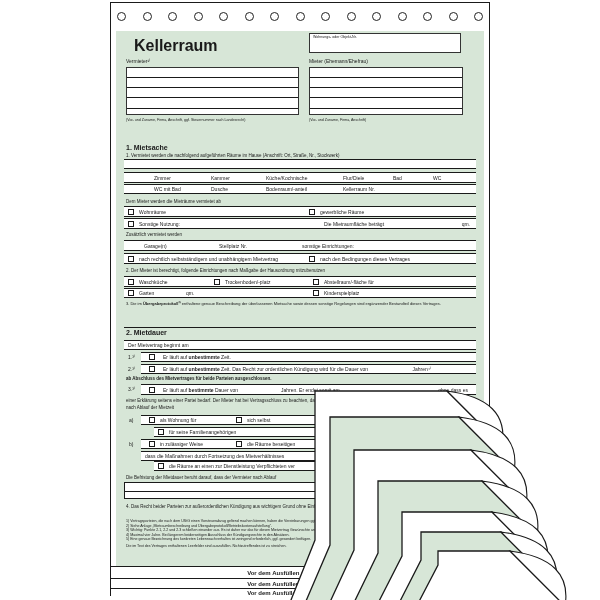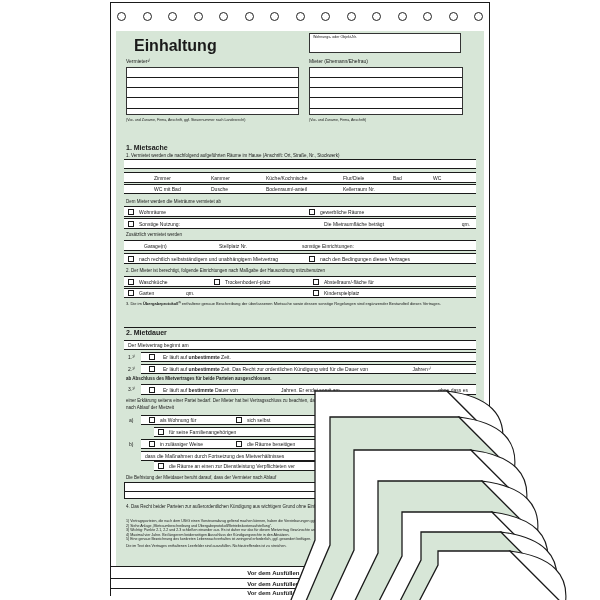--- a/index.html
+++ b/index.html
@@ -49,21 +49,21 @@
         <i class="hole"></i>
         <i class="hole"></i>
         <i class="hole"></i>
         <i class="hole"></i>
         <i class="hole"></i>
         <i class="hole"></i>
     </div>
 
     <div class="green">
 
-      <div class="title">Einhaltung</div>
+      <div class="title">Kellerraum</div>
 
       <div class="box" style="left:193px;top:2px;width:152px;height:20px;">
         <div class="lbl35" style="padding:1px 0 0 3px;">Wohnungs- oder Objekt-Nr.</div>
       </div>
 
       <div class="abs lbl5" style="left:10px;top:27px;">Vermieter¹⁾</div>
       <div class="box" style="left:10px;top:36px;width:173px;height:48px;">
         <div class="wline" style="top:9px;height:1.4px;"></div>
         <div class="wline" style="top:19px;height:0.7px;"></div>
         <div class="wline" style="top:29px;height:1.4px;"></div>

